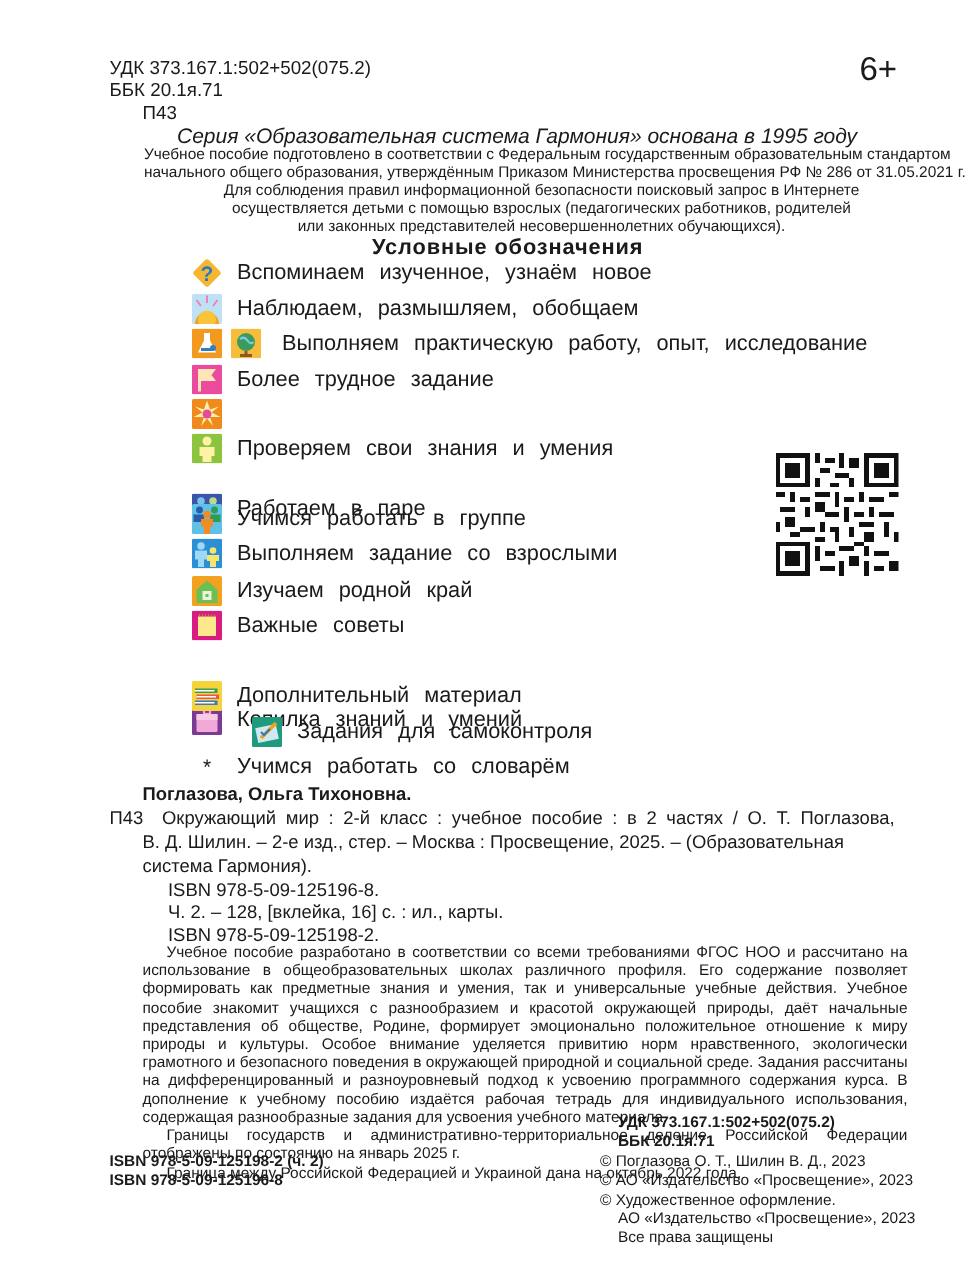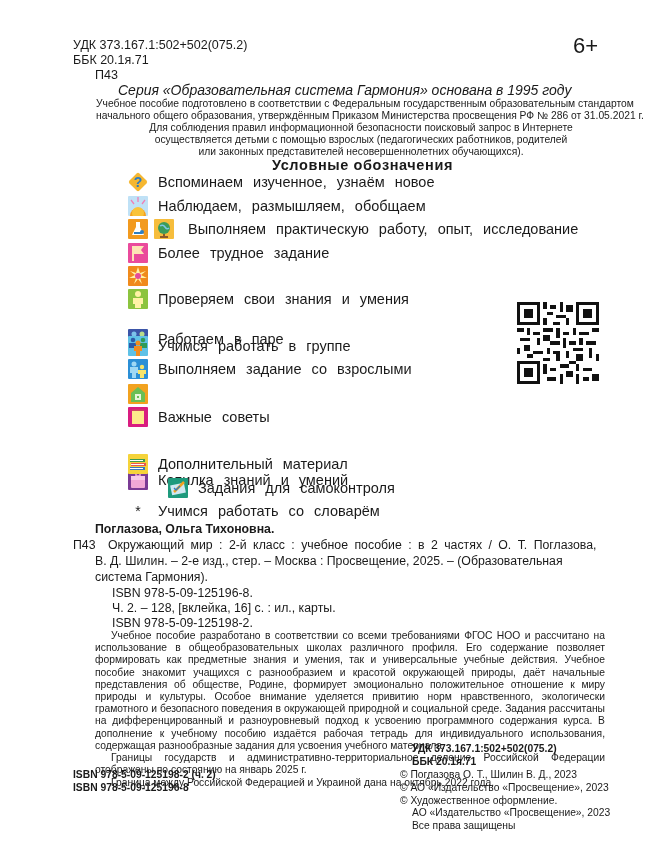--- a/index.html
+++ b/index.html
@@ -5,21 +5,21 @@
     html, body { margin: 0; padding: 0; background: #ffffff; }
     body {
       width: 650px; height: 856px; position: relative; overflow: hidden;
       font-family: "Liberation Sans", "DejaVu Sans", sans-serif; color: #1a1a1a;
     }
     .abs { position: absolute; }
     .hdr-line { font-size: 12.5px; line-height: 15px; }
     .age { font-size: 22px; line-height: 24px; }
     .series { font-size: 14px; font-style: italic; line-height: 16px; white-space: nowrap; }
     .legal { font-size: 10.3px; line-height: 12px; text-align: center; white-space: nowrap; }
-    .legend-title { font-size: 14.5px; font-weight: bold; letter-spacing: 0.6px; white-space: nowrap; margin-left: 24px; }
+    .legend-title { font-size: 14.5px; font-weight: bold; letter-spacing: 0.6px; white-space: nowrap; }
     .legend-item { position: absolute; left: 128px; height: 22px; display: flex; align-items: center; }
     .legend-item .txt { font-size: 14.5px; word-spacing: 6px; white-space: nowrap; margin-left: 10px; }
     .ico {
       width: 20px; height: 20px; position: relative; display: inline-block; flex: none;
       border-radius: 1px; overflow: hidden;
     }
     .star { width: 20px; text-align: center; font-size: 14px; }
     .qr { position: absolute; left: 517px; top: 302px; width: 82px; height: 82px; }
     .biblio { font-size: 12.3px; line-height: 16px; white-space: nowrap; }
     .desc { font-size: 10.3px; line-height: 12.2px; text-align: justify; }
@@ -168,20 +168,21 @@
 
 <div class="legend-item" style="top:383px;">
   <span class="ico">
     <svg width="20" height="20" viewBox="0 0 20 20">
         <rect width="20" height="20" fill="#f2a21f"></rect>
         <path d="M3 9 L10 3 L17 9 V18 H3 Z" fill="#6bbf54"></path>
         <rect x="7" y="10" width="6" height="6" fill="#e7f5d8"></rect>
         <rect x="9" y="12" width="2" height="2" fill="#6bbf54"></rect>
       </svg>
   </span>
+  <span class="txt">Изучаем родной край</span>
 </div>
 
 <div class="legend-item" style="top:406px;">
   <span class="ico">
     <svg width="20" height="20" viewBox="0 0 20 20">
         <rect width="20" height="20" fill="#d91d80"></rect>
         <rect x="4" y="4" width="12" height="13" fill="#fde98b"></rect>
         <g stroke="#b5893a" stroke-width="0.8">
           <line x1="5" y1="4" x2="5" y2="2.5"></line>
           <line x1="7" y1="4" x2="7" y2="2.5"></line>

